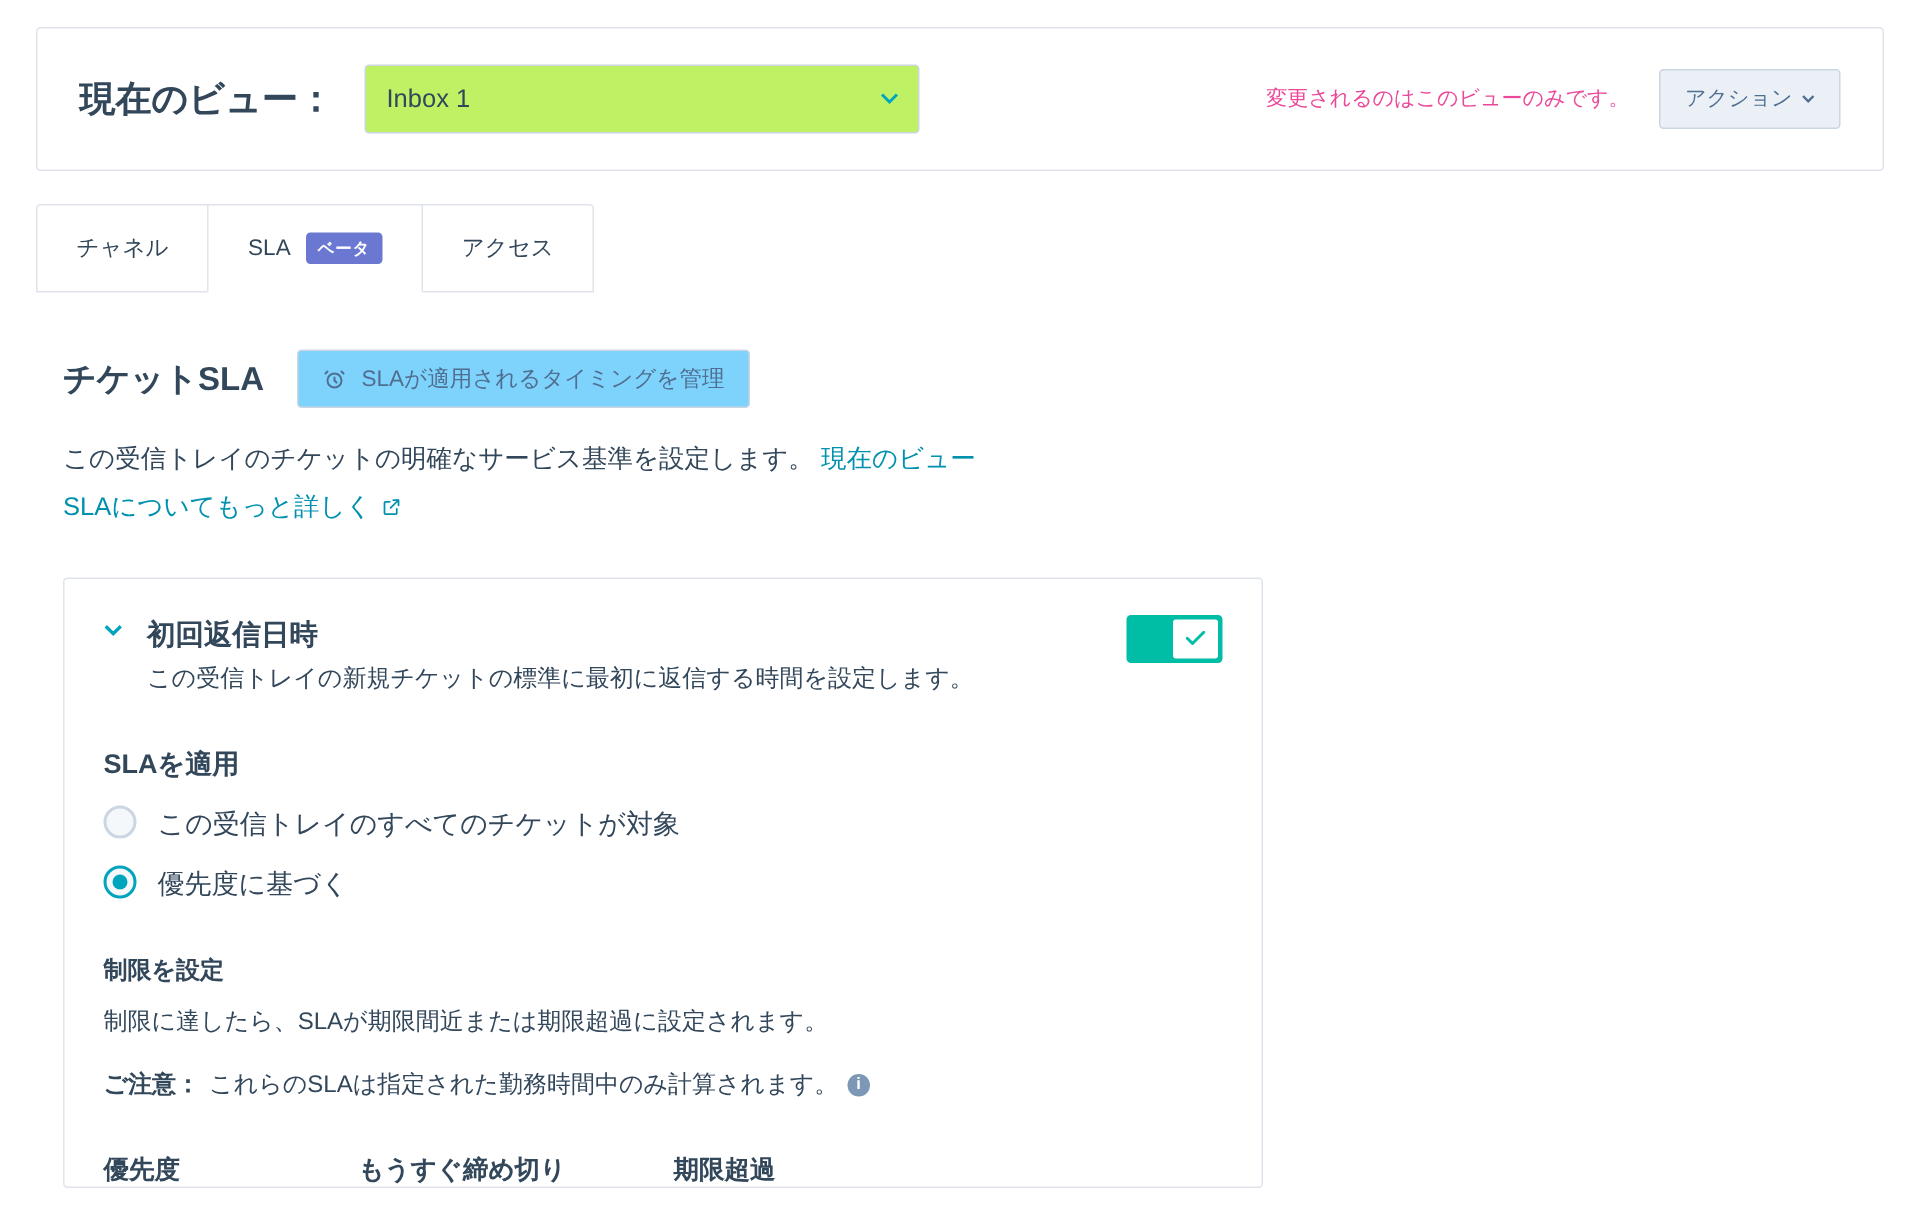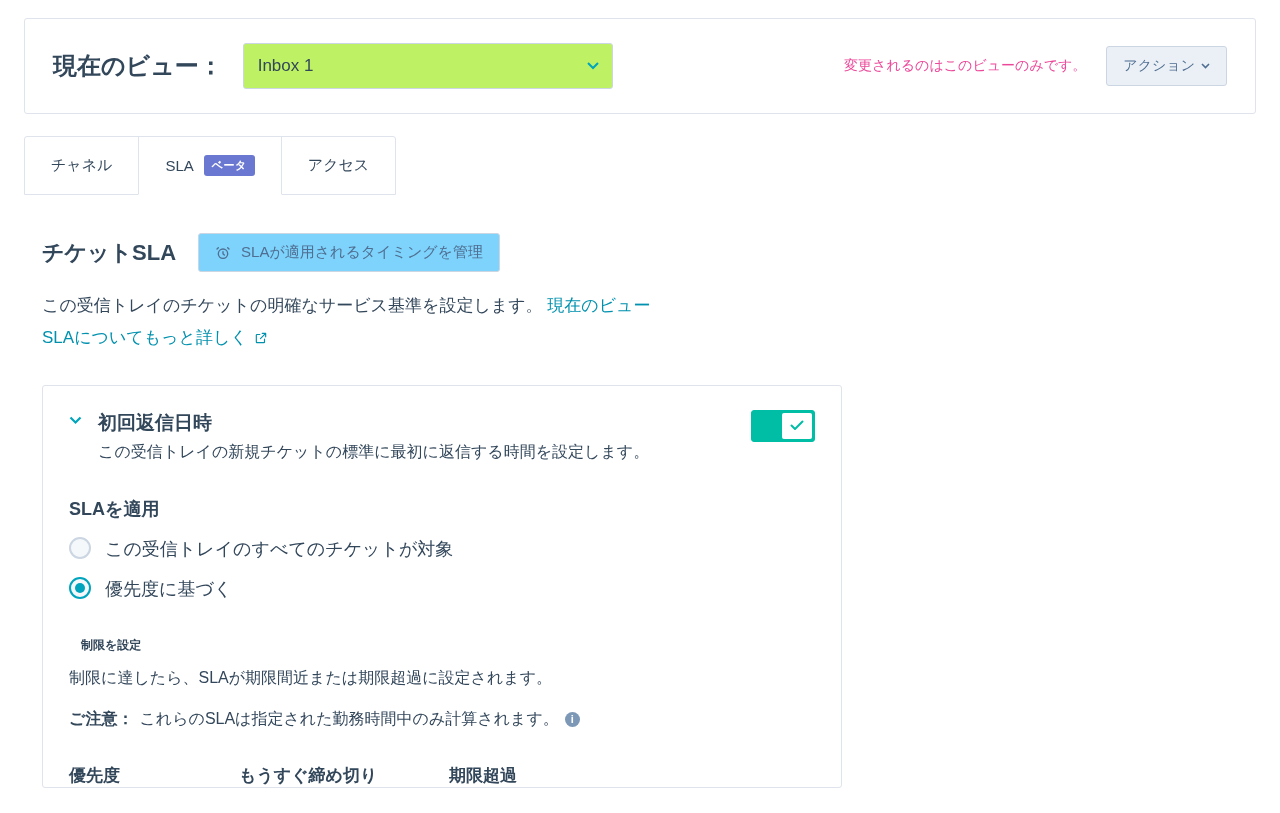--- a/index.html
+++ b/index.html
@@ -194,25 +194,24 @@
     }
     .card-body {
       padding: 34px 0 0 0;
     }
     .subhead {
       font-size: 18px;
       font-weight: 700;
       margin-bottom: 16px;
     }
     .subhead2 {
-      font-size: 12px;
+      font-size: 16px;
       font-weight: 700;
       margin-top: 36px;
       margin-bottom: 10px;
-      margin-left: 12px;
     }
     .radio-row {
       display: flex;
       align-items: flex-start;
       gap: 14px;
       margin-bottom: 16px;
       cursor: pointer;
     }
     .radio {
       width: 22px;

